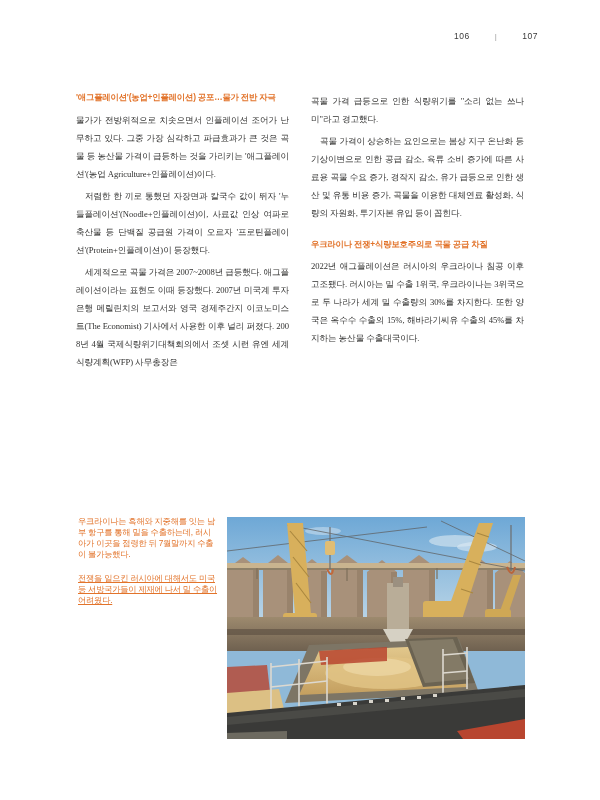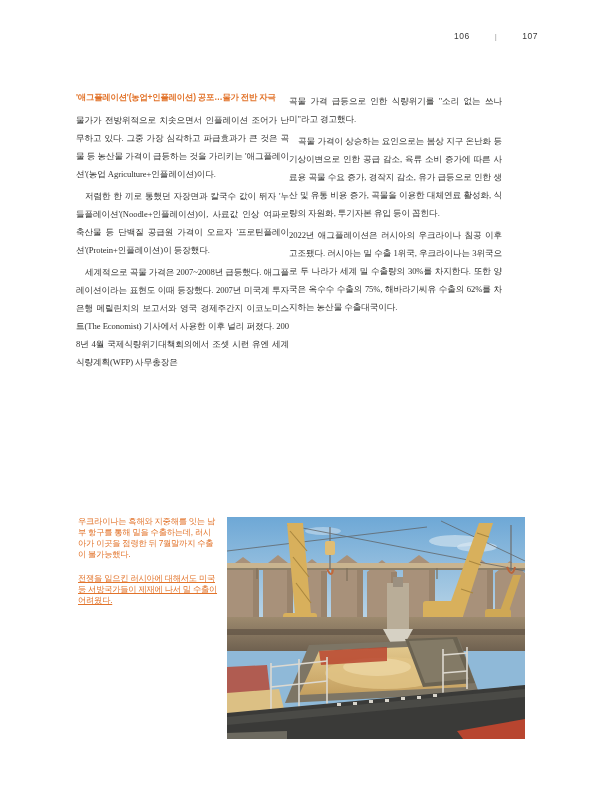--- a/index.html
+++ b/index.html
@@ -40,20 +40,21 @@
     font-size: 8px;
   }
 
   
   .columns {
     position: absolute;
     top: 92px;
     left: 76px;
     width: 448px;
     display: flex;
+    gap: 22px;
   }
   .col {
     width: 213px;
   }
 
   .section-head {
     font-family: "Liberation Sans", sans-serif;
     font-size: 8.4px;
     font-weight: bold;
     color: #e2732a;
@@ -139,21 +140,22 @@
     <div class="col col-left">
       <h2 class="section-head">'애그플레이션'(농업+인플레이션) 공포…물가 전반 자극</h2>
       <p class="body">물가가 전방위적으로 치솟으면서 인플레이션 조어가 난무하고 있다. 그중 가장 심각하고 파급효과가 큰 것은 곡물 등 농산물 가격이 급등하는 것을 가리키는 '애그플레이션'(농업 Agriculture+인플레이션)이다.</p>
       <p class="body indent">저렴한 한 끼로 통했던 자장면과 칼국수 값이 뛰자 '누들플레이션'(Noodle+인플레이션)이, 사료값 인상 여파로 축산물 등 단백질 공급원 가격이 오르자 '프로틴플레이션'(Protein+인플레이션)이 등장했다.</p>
       <p class="body indent">세계적으로 곡물 가격은 2007~2008년 급등했다. 애그플레이션이라는 표현도 이때 등장했다. 2007년 미국계 투자은행 메릴린치의 보고서와 영국 경제주간지 이코노미스트(The Economist) 기사에서 사용한 이후 널리 퍼졌다. 2008년 4월 국제식량위기대책회의에서 조셋 시런 유엔 세계식량계획(WFP) 사무총장은</p>
     </div>
 
     <div class="col col-right">
       <p class="body">곡물 가격 급등으로 인한 식량위기를 "소리 없는 쓰나미"라고 경고했다.</p>
       <p class="body indent">곡물 가격이 상승하는 요인으로는 봄상 지구 온난화 등 기상이변으로 인한 공급 감소, 육류 소비 증가에 따른 사료용 곡물 수요 증가, 경작지 감소, 유가 급등으로 인한 생산 및 유통 비용 증가, 곡물을 이용한 대체연료 활성화, 식량의 자원화, 투기자본 유입 등이 꼽힌다.</p>
-      <p class="body">2022년 애그플레이션은 러시아의 우크라이나 침공 이후 고조됐다. 러시아는 밀 수출 1위국, 우크라이나는 3위국으로 두 나라가 세계 밀 수출량의 30%를 차지한다. 또한 양국은 옥수수 수출의 75%, 해바라기씨유 수출의 62%를 차지하는 농산물 수출대국이다.</p>
+      <h2 class="section-head second">우크라이나 전쟁+식량보호주의로 곡물 공급 차질</h2>
+      <p class="body">2022년 애그플레이션은 러시아의 우크라이나 침공 이후 고조됐다. 러시아는 밀 수출 1위국, 우크라이나는 3위국으로 두 나라가 세계 밀 수출량의 30%를 차지한다. 또한 양국은 옥수수 수출의 15%, 해바라기씨유 수출의 45%를 차지하는 농산물 수출대국이다.</p>
     </div>
 
   </div>
 
   <div class="caption">
     <div class="cap-para">우크라이나는 흑해와 지중해를 잇는 남부 항구를 통해 밀을 수출하는데, 러시아가 이곳을 점령한 뒤 7월말까지 수출이 불가능했다.</div>
     <div class="cap-para">전쟁을 일으킨 러시아에 대해서도 미국 등 서방국가들이 제재에 나서 밀 수출이 어려웠다.</div>
   </div>
 
   <div class="photo">

